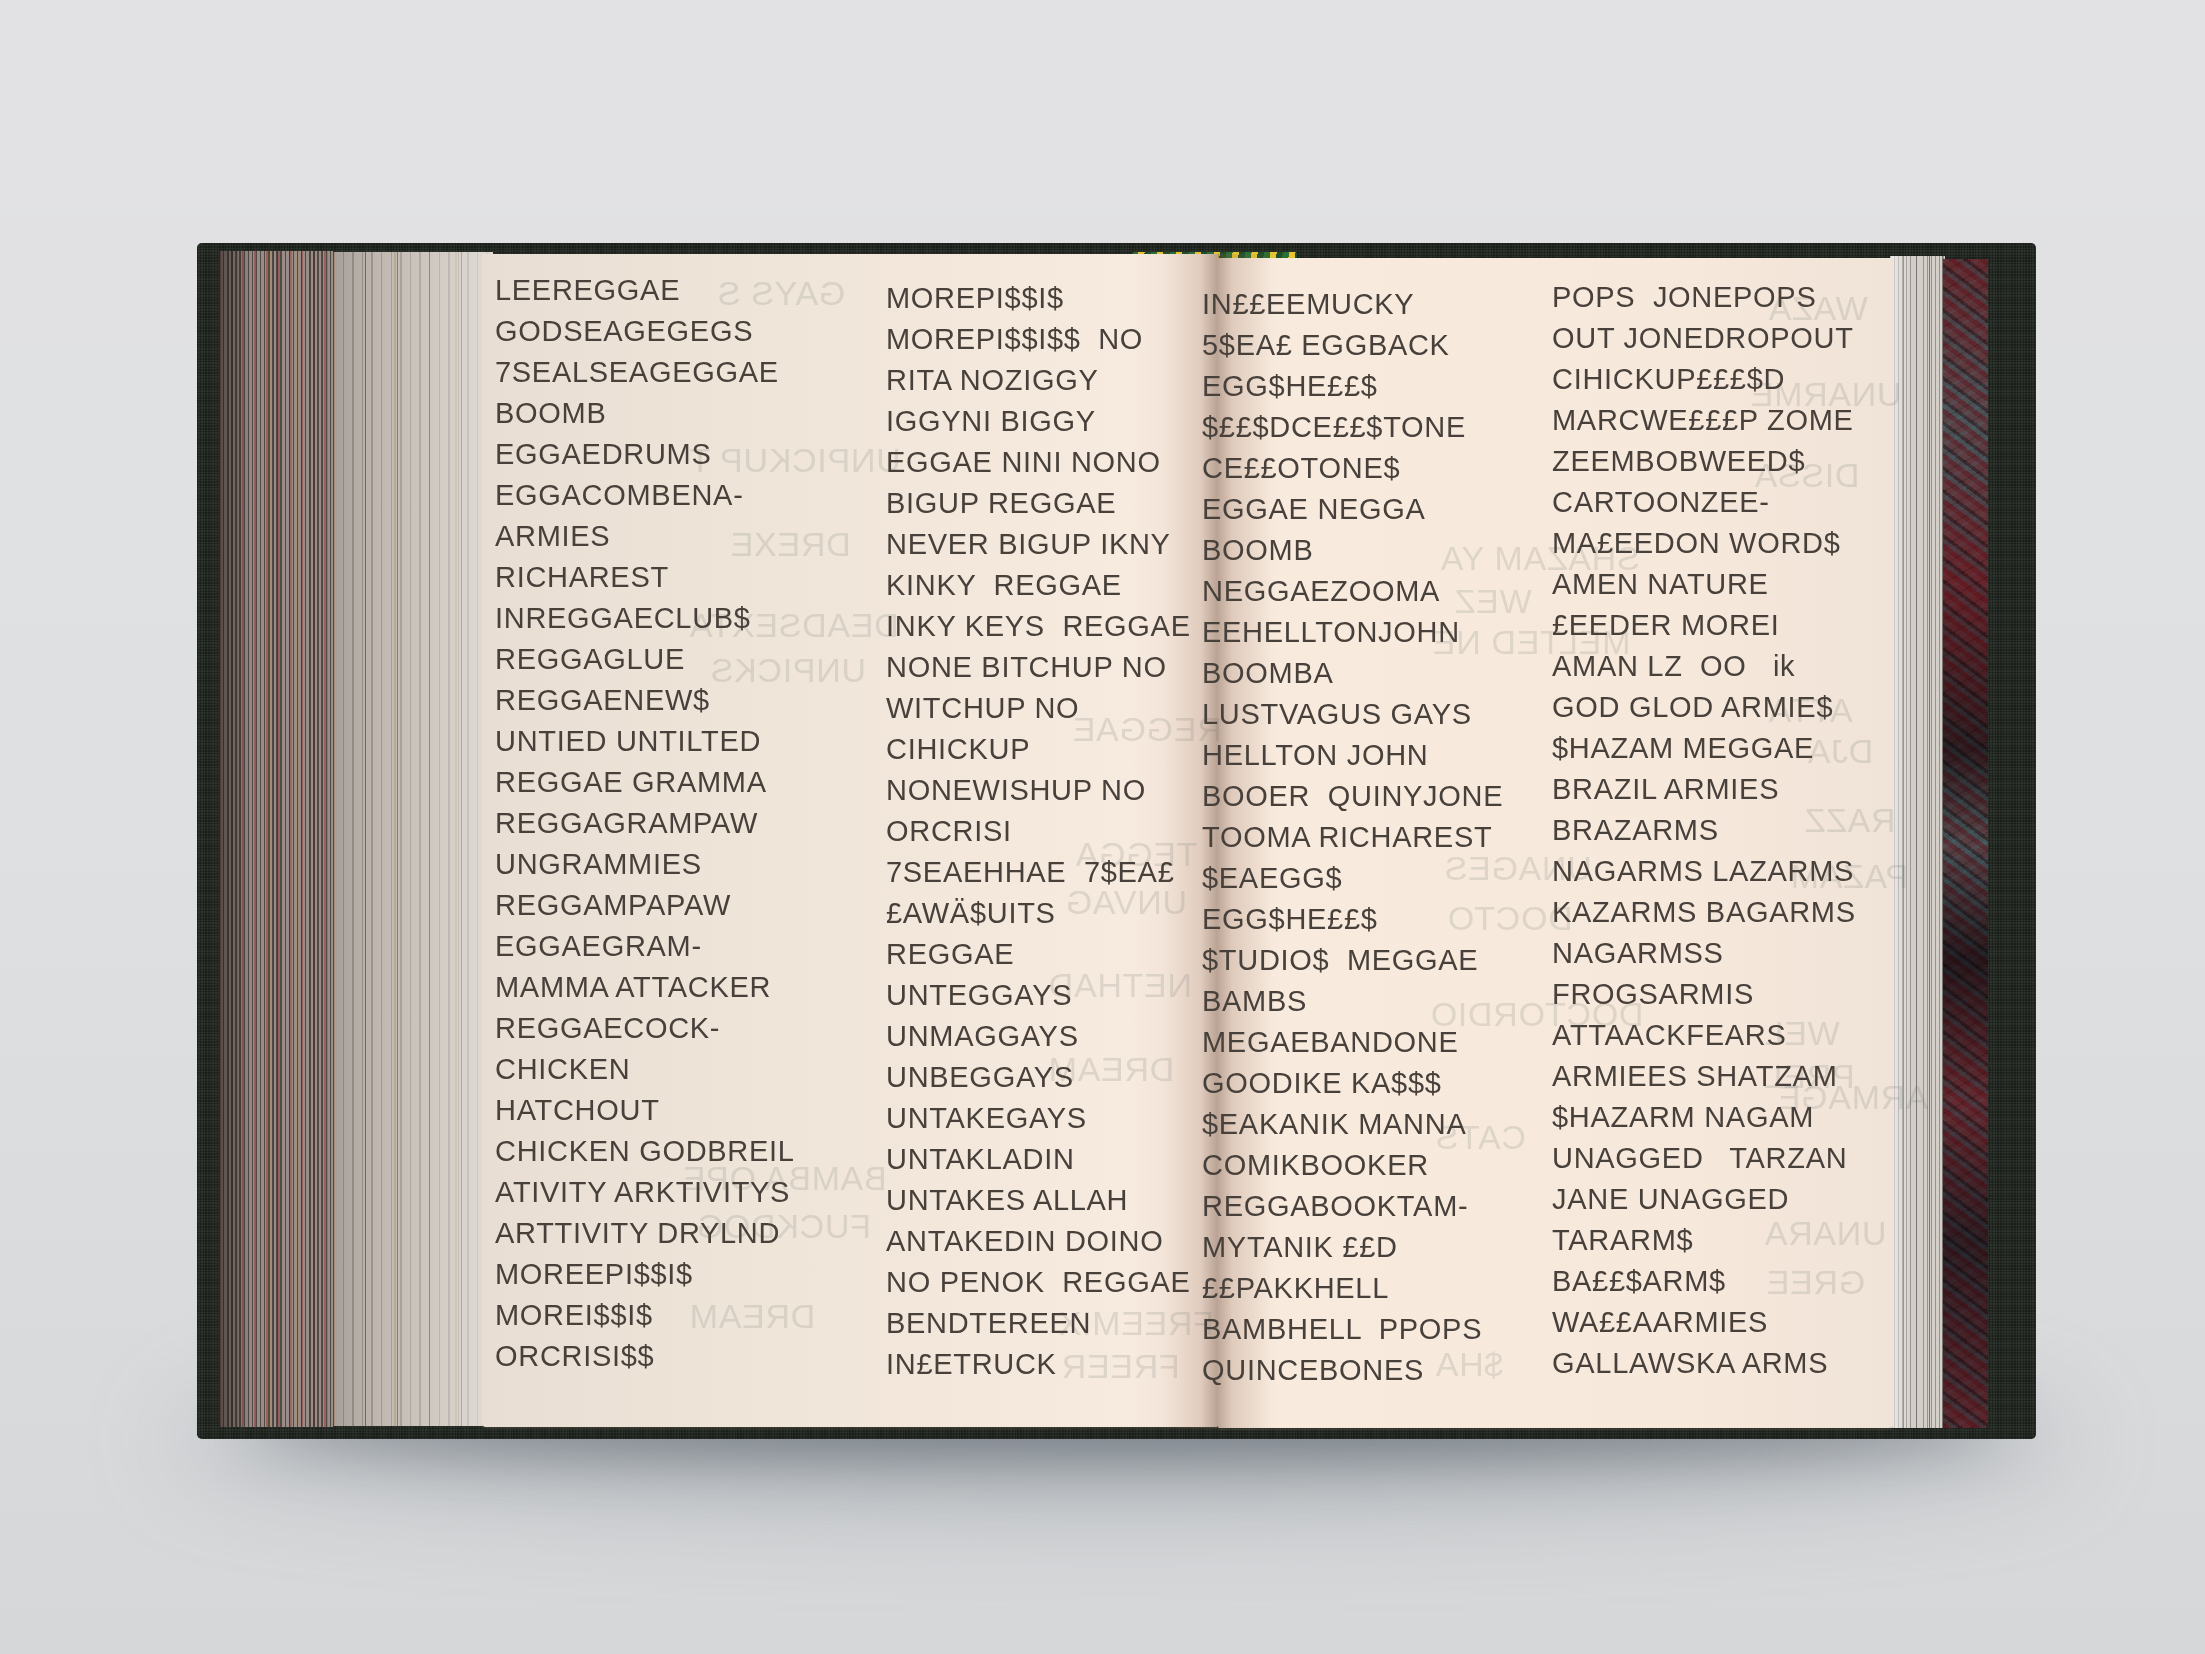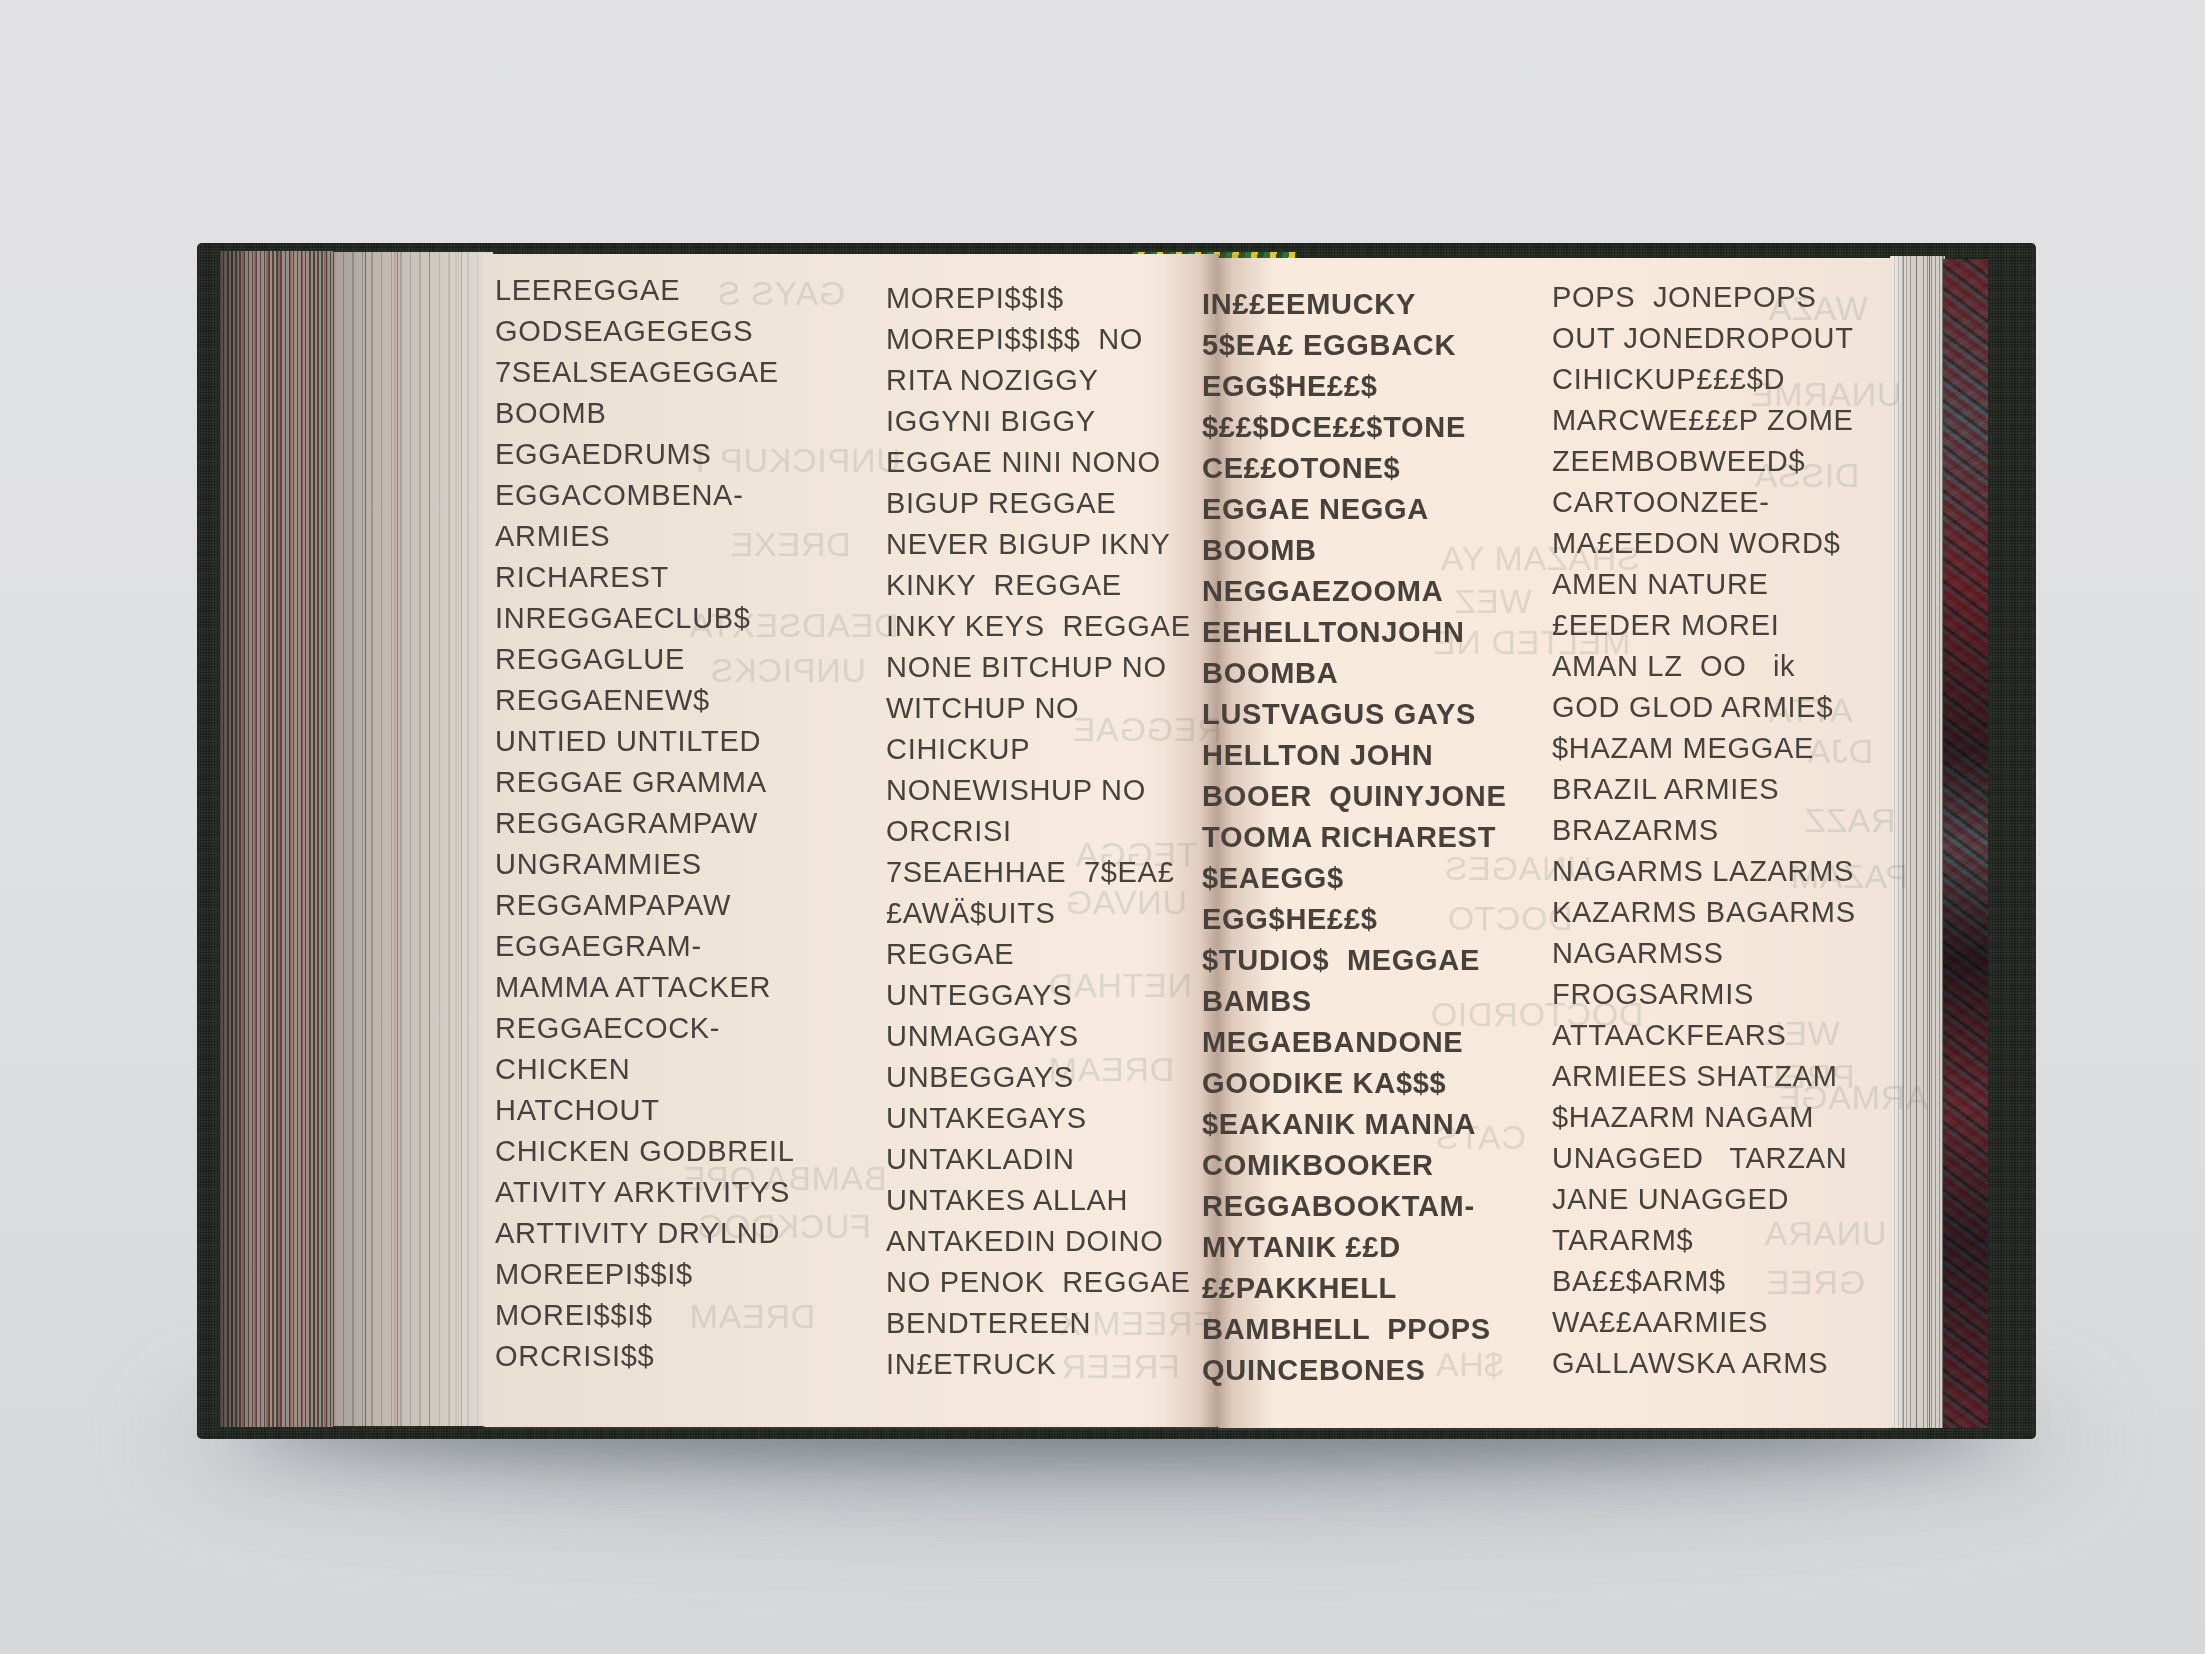--- a/index.html
+++ b/index.html
@@ -63,21 +63,21 @@
     background:repeating-linear-gradient(100deg,#2c6e33 0 6.2px,#e5c42f 6.2px 12.4px,#1f4f28 12.4px 18.6px);}
   
   .col{position:absolute;color:#48413b;font-size:29px;line-height:41px;
     letter-spacing:0.7px;font-weight:400;}
   .tline{white-space:pre;}
   .ghost-layer{position:absolute;left:0;top:0;width:2205px;height:1655px;pointer-events:none;}
   .ghost{position:absolute;transform:scaleX(-1);white-space:pre;font-size:34px;
     letter-spacing:0.7px;color:rgba(96,106,100,0.16);font-weight:400;}
   #col1{left:495px;top:270px;}
   #col2{left:886px;top:278px;}
-  #col3{left:1202px;top:284px;font-weight:bold;}
+  #col3{left:1202px;top:284px;}
   #col4{left:1552px;top:277px;}
 </style>
 </head>
 <body>
 
 <div id="stage">
   <div class="shadow-wide"></div>
   <div class="shadow-main"></div>
 
   <div class="cover"></div>

